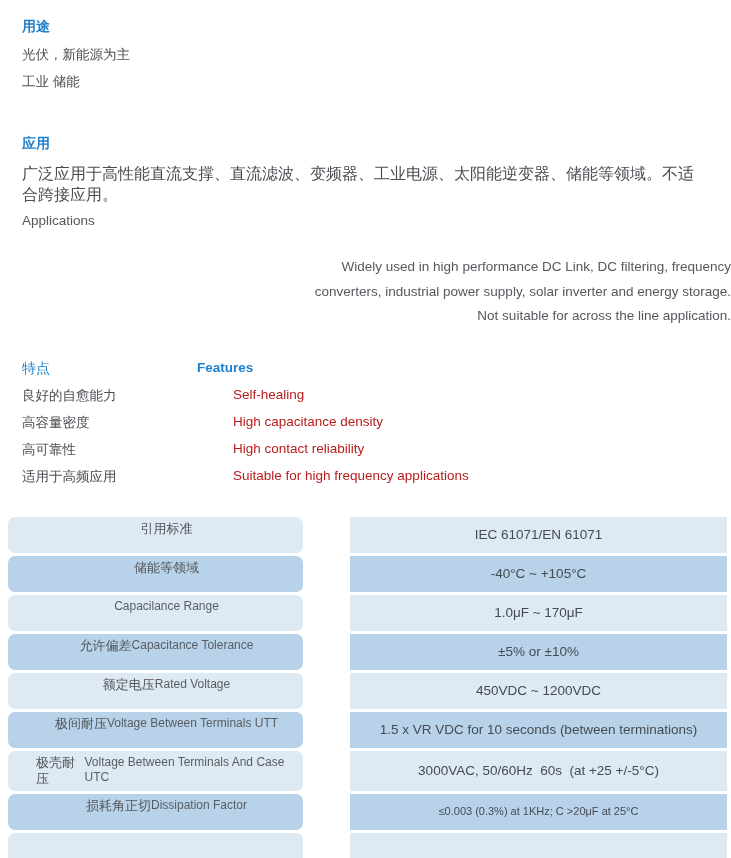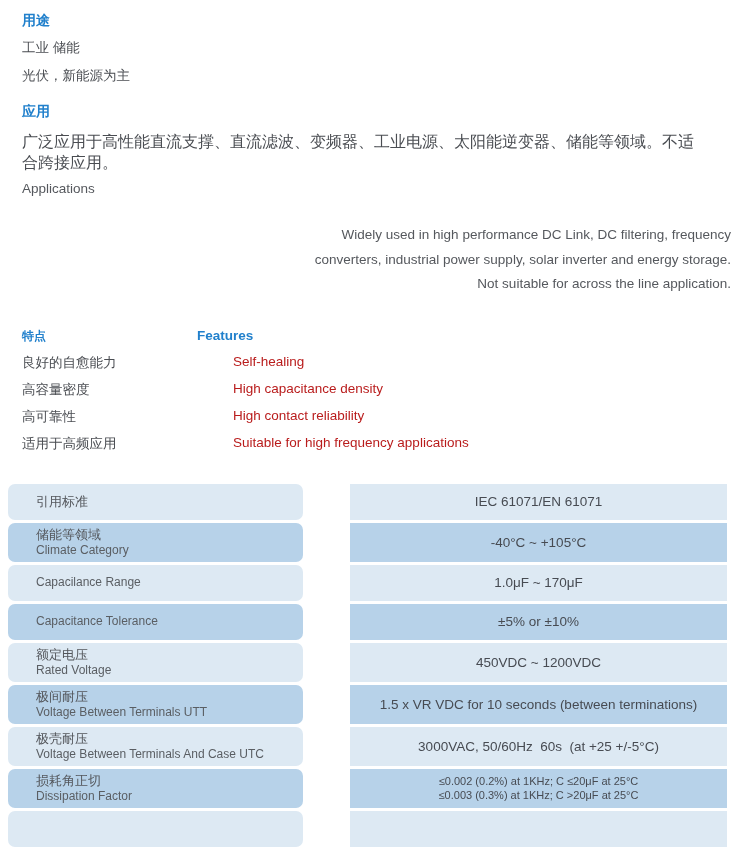--- a/index.html
+++ b/index.html
@@ -17,61 +17,61 @@
     font-family:"Liberation Sans", sans-serif;
     color:var(--text);
     overflow:hidden;
   }
   .sec-heading{
     font-size:14px;
     color:var(--heading-blue);
     font-weight:bold;
     margin:0 0 0 22px;
   }
-  .h-usage{padding-top:12px;}
+  .h-usage{padding-top:18px;}
   .usage-line{font-size:13.5px;margin:10px 0 0 22px;color:#4a4d52;}
   .usage-line2{margin-top:9px;}
-  .h-application{margin-top:18px;}
+  .h-application{margin-top:44px;}
   .app-zh{font-size:16px;margin:11px 22px 0 22px;color:#4a4d52;}
   .app-sub{font-size:13.5px;margin:7px 0 0 22px;color:#55585d;}
   .app-en{margin:27px 0 0 22px;text-align:right;}
   .app-en-line{font-size:13.5px;line-height:24.5px;color:#55585d;}
   .features{margin:31px 0 0 22px;}
   .feature-head{display:flex;margin-bottom:2px;}
-  .feature-head .fh-zh{width:175px;font-size:12px;font-weight:bold;color:var(--heading-blue);}
+  .feature-head .fh-zh{width:175px;font-size:14px;font-weight:normal;color:var(--heading-blue);}
   .feature-head .fh-en{font-size:13.5px;font-weight:bold;color:var(--heading-blue);}
   .feature-row{display:flex;margin-top:9px;}
   .f-zh{width:211px;font-size:13.5px;color:#4a4d52;}
   .f-en{font-size:13.5px;color:#b91c1c;}
   .spec-table{margin:31px 0 0 8px;width:719px;}
   .spec-row{display:flex;margin-bottom:3px;}
   .spec-label-cell{
     width:295px;margin-right:7px;
-    display:flex;flex-direction:column;justify-content:center;
+    display:flex;flex-direction:row;justify-content:center;
     padding:4px 6px 4px 28px;min-height:36px;border-radius:7px;
   }
   .spec-value-cell{
     flex:1;display:flex;flex-direction:column;justify-content:center;
     min-height:36px;padding:0 8px;margin-left:40px;
   }
   .row-light .spec-label-cell,.row-light .spec-value-cell{background:var(--row-light);}
   .row-dark .spec-label-cell,.row-dark .spec-value-cell{background:var(--row-dark);}
   .spec-label-zh{font-size:13px;color:#53565b;line-height:16px;}
   .spec-label-en{font-size:12px;color:#5a5e63;line-height:15px;}
   .spec-value{font-size:13.5px;color:#474b52;text-align:center;white-space:pre-wrap;}
   .spec-value-small{font-size:11px;line-height:14.5px;}
 </style>
 </head>
 <body>
 
 <div>
 
   <div class="sec-heading h-usage">用途</div>
+  <div class="usage-line">光伏，新能源为主</div>
   <div class="usage-line usage-line2">工业 储能</div>
-  <div class="usage-line">光伏，新能源为主</div>
 
   <div class="sec-heading h-application">应用</div>
   <div class="app-zh">广泛应用于高性能直流支撑、直流滤波、变频器、工业电源、太阳能逆变器、储能等领域。不适合跨接应用。</div>
   <div class="app-sub">Applications</div>
   <div class="app-en">
     <div class="app-en-line">Widely used in high performance DC Link, DC filtering, frequency</div>
     <div class="app-en-line">converters, industrial power supply, solar inverter and energy storage.</div>
     <div class="app-en-line">Not suitable for across the line application.</div>
   </div>
 
@@ -106,36 +106,36 @@
           <div class="spec-label-cell">
             <div class="spec-label-zh">引用标准</div>
           </div>
           <div class="spec-value-cell">
             <div class="spec-value">IEC 61071/EN 61071</div>
           </div>
         </div>
         <div class="spec-row row-dark">
           <div class="spec-label-cell">
             <div class="spec-label-zh">储能等领域</div>
-            <div class="spec-label-en">Climate Category</div>
           </div>
           <div class="spec-value-cell">
             <div class="spec-value">-40°C ~ +105°C</div>
           </div>
         </div>
         <div class="spec-row row-light">
           <div class="spec-label-cell">
             <div class="spec-label-en">Capacilance Range</div>
           </div>
           <div class="spec-value-cell">
             <div class="spec-value">1.0μF ~ 170μF</div>
           </div>
         </div>
         <div class="spec-row row-dark">
           <div class="spec-label-cell">
+            <div class="spec-label-zh">允许偏差</div>
             <div class="spec-label-en">Capacitance Tolerance</div>
           </div>
           <div class="spec-value-cell">
             <div class="spec-value">±5% or ±10%</div>
           </div>
         </div>
         <div class="spec-row row-light">
           <div class="spec-label-cell">
             <div class="spec-label-zh">额定电压</div>
             <div class="spec-label-en">Rated Voltage</div>
@@ -161,21 +161,20 @@
           <div class="spec-value-cell">
             <div class="spec-value">3000VAC, 50/60Hz  60s  (at +25 +/-5°C)</div>
           </div>
         </div>
         <div class="spec-row row-dark">
           <div class="spec-label-cell">
             <div class="spec-label-zh">损耗角正切</div>
             <div class="spec-label-en">Dissipation Factor</div>
           </div>
           <div class="spec-value-cell">
-            <div class="spec-value spec-value-small">≤0.002 (0.2%) at 1KHz; C ≤20μF at 25°C</div>
             <div class="spec-value spec-value-small">≤0.003 (0.3%) at 1KHz; C &gt;20μF at 25°C</div>
           </div>
         </div>
         <div class="spec-row row-light">
           <div class="spec-label-cell"></div>
           <div class="spec-value-cell"></div>
         </div>
       </div>
 
   </div>

